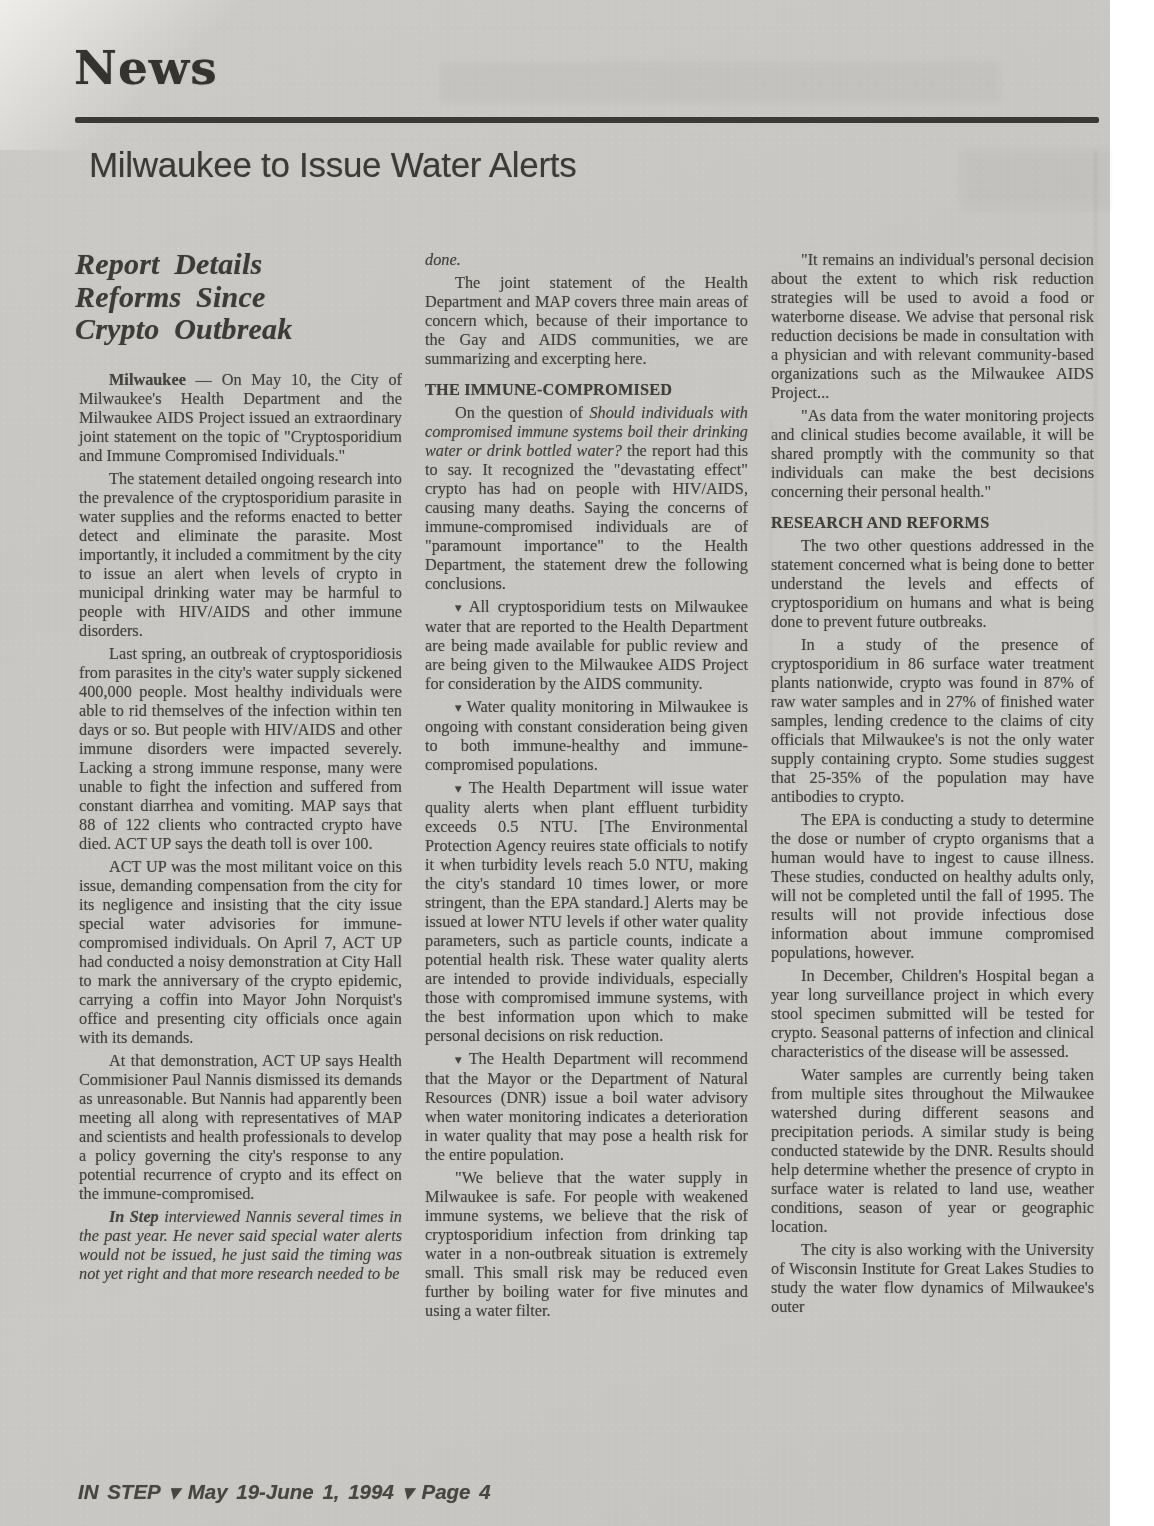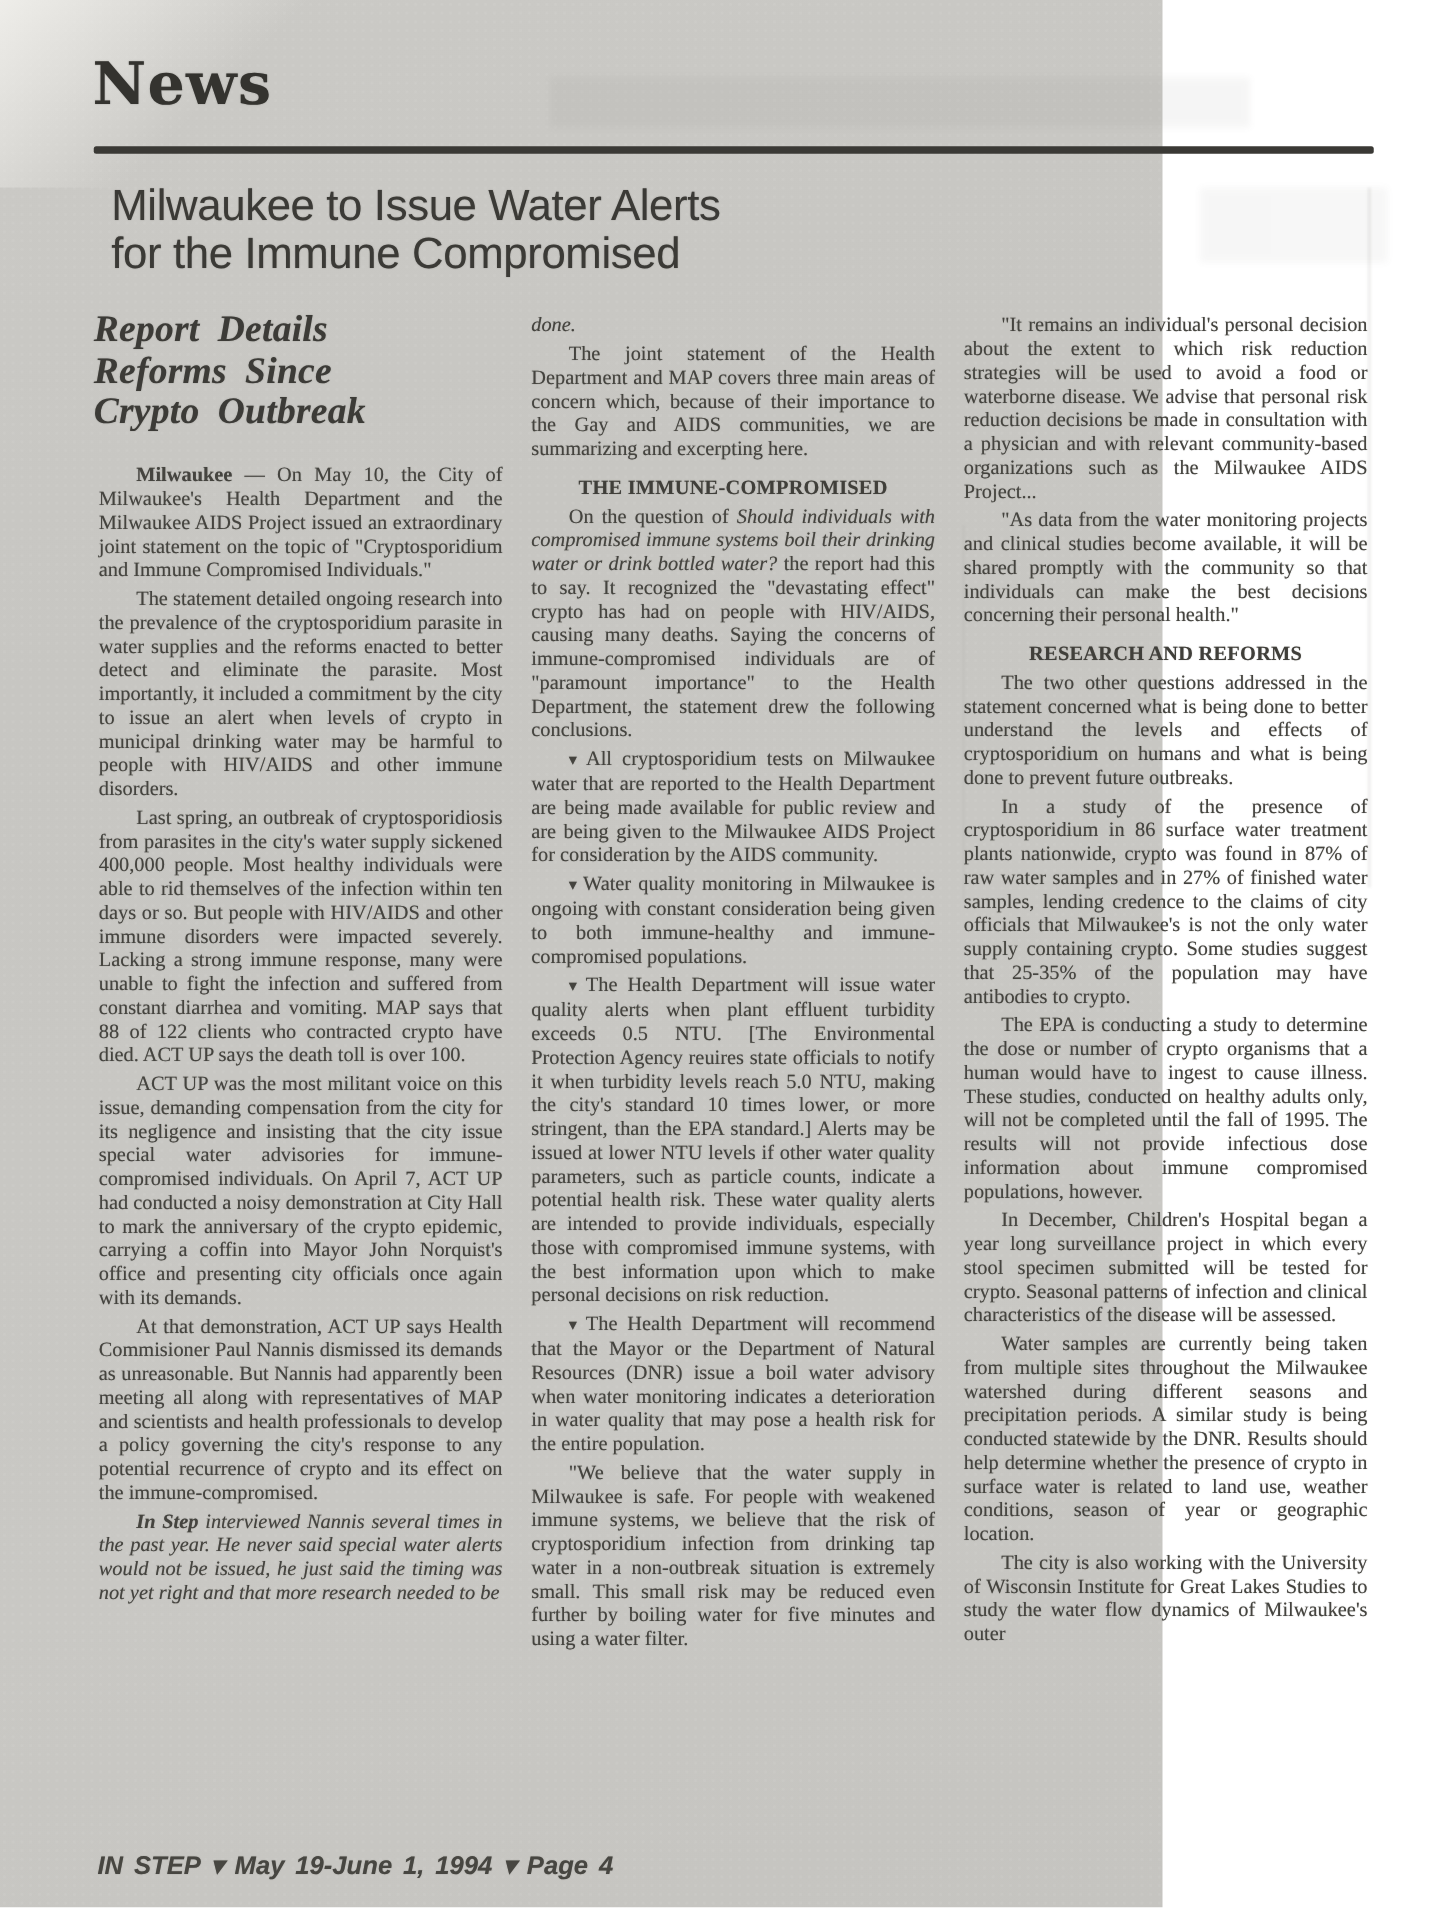--- a/index.html
+++ b/index.html
@@ -1,18 +1,18 @@
 <!DOCTYPE html>
 <html><head>
 <meta charset="utf-8">
 <style>
   html,body{margin:0;padding:0;}
   body{width:1154px;height:1526px;overflow:hidden;
        font-family:"Liberation Sans",sans-serif;}
-  .page{position:relative;width:930px;height:1526px;
+  .page{position:relative;width:1110px;height:1526px;
         background:
           radial-gradient(rgba(255,255,255,.05) 1px, transparent 1.4px),
           linear-gradient(160deg,#cbcac6 0%,#c7c6c2 30%,#c9c8c4 70%,#c5c4c0 100%);
         background-size:7px 7px,100% 100%;
         color:#45443f;}
   .corner-light{position:absolute;top:0;left:0;width:300px;height:150px;
         background:linear-gradient(135deg,rgba(242,241,237,.9) 0%,rgba(242,241,237,0) 55%);
         pointer-events:none;}
   .ghost{position:absolute;pointer-events:none;background:#6b6a66;filter:blur(3px);}
   .ghost.g1{left:440px;top:62px;width:560px;height:40px;opacity:.06;}
@@ -34,21 +34,21 @@
   .columns{position:absolute;left:75px;top:246px;width:1023px;
         display:flex;gap:15px;filter:blur(.25px);}
   .col{width:331px;font-size:16.3px;line-height:19px;
         text-shadow:0 0 .8px rgba(69,68,63,.55);font-family:Liberation Serif, serif;}
   .subhead{font-weight:bold;font-style:italic;
         font-size:30px;line-height:32.5px;word-spacing:7px;letter-spacing:.2px;
         color:#3c3b37;margin:2px 0 24px 0;
         text-shadow:0 0 1px rgba(60,59,55,.45);}
   .para{margin:4px;text-align:justify;text-indent:30px;}
   .para.noindent{text-indent:0;}
-  .para.heading{text-indent:0;text-align:center;font-weight:bold;
+  .para.heading{text-indent:0;font-weight:bold;
         margin-top:12px;letter-spacing:.2px;color:#403f3a;}
   .bullet-marker{font-size:13px;}
   .seg-b{font-weight:bold;}
   .seg-i{font-style:italic;}
   .seg-bi{font-weight:bold;font-style:italic;}
 
   .footer{position:absolute;left:78px;top:1480px;
         font-weight:bold;font-style:italic;font-size:20.5px;
         color:#474641;word-spacing:3px;filter:blur(.2px);
         text-shadow:0 0 .8px rgba(71,70,65,.5);}
@@ -61,21 +61,20 @@
   <div class="ghost g1"></div>
   <div class="ghost g2"></div>
   <div class="ghost g3"></div>
   <div class="ghost g4"></div>
 
   <div class="masthead">News</div>
   <div class="rule"></div>
 
   <h1 class="headline" style="margin:12px;font-weight:normal;">
     <div>Milwaukee to Issue Water Alerts</div>
-    <div>for the Immune Compromised</div>
   </h1>
 
   <div class="columns">
     <div class="col">
       <div class="subhead">
         <div>Report Details</div>
         <div>Reforms Since</div>
         <div>Crypto Outbreak</div>
       </div>
     <p class="para plain"><span class="seg-b">Milwaukee</span><span> — On May 10, the City of Milwaukee's Health Department and the Milwaukee AIDS Project issued an extraordinary joint statement on the topic of "Cryptosporidium and Immune Compromised Individuals."</span></p>

